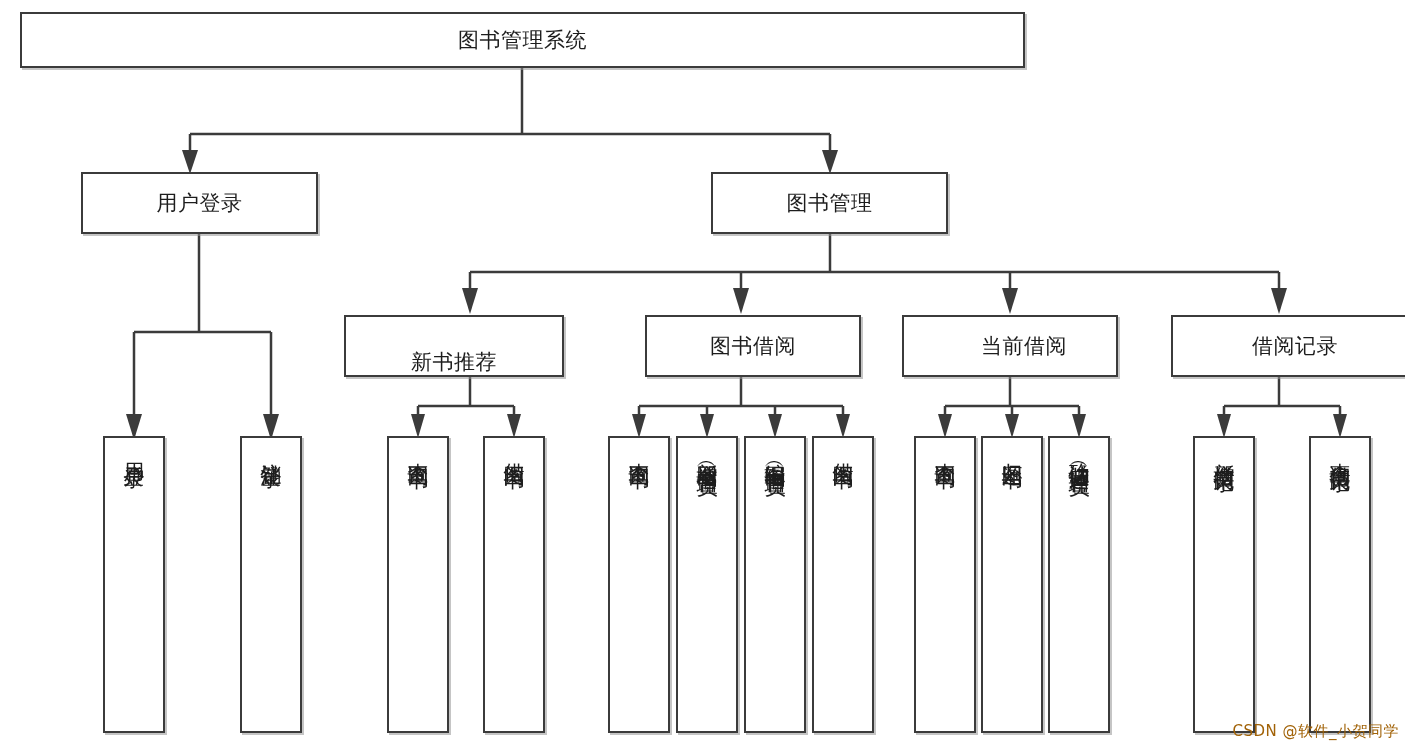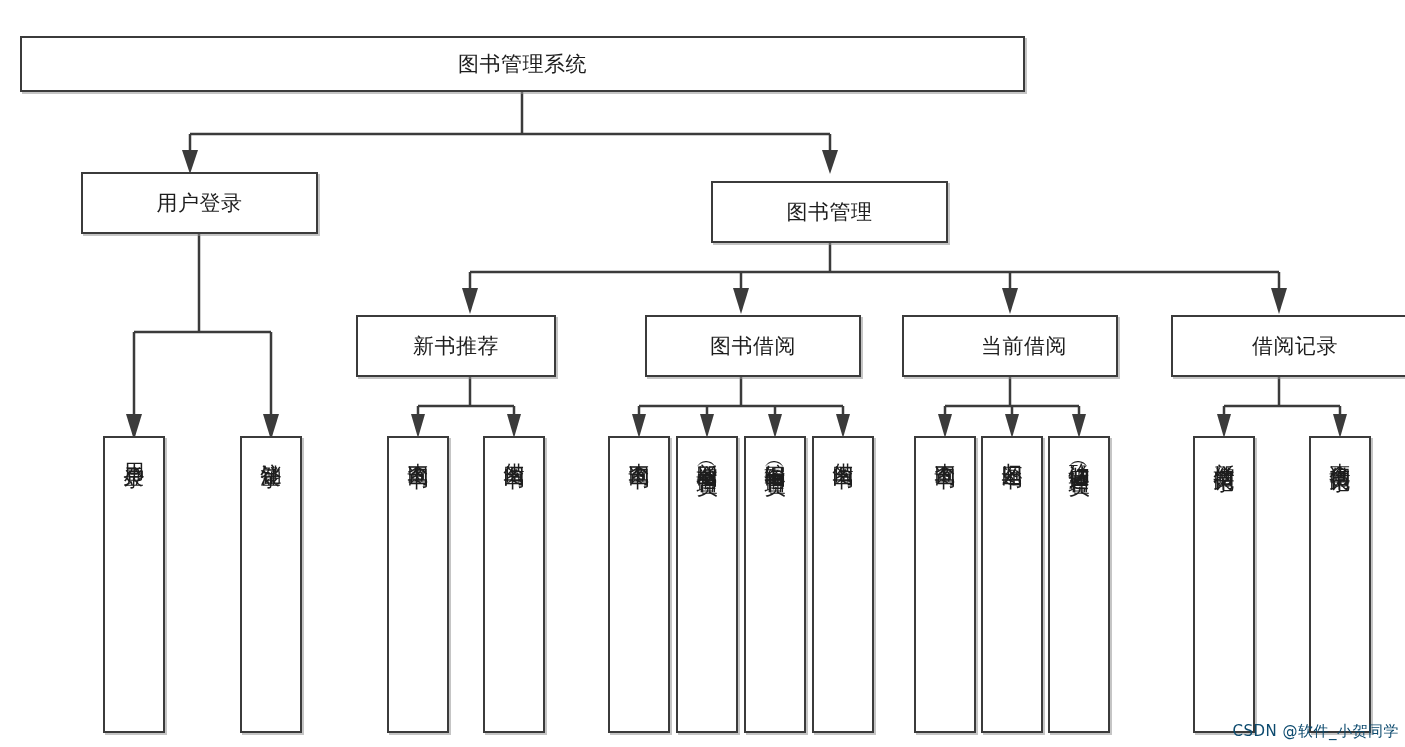--- a/index.html
+++ b/index.html
@@ -63,21 +63,21 @@
     font-size: 21px;
     line-height: 1.05;
     letter-spacing: 2px;
     white-space: nowrap;
   }
   .watermark {
     position: absolute;
     right: 6px;
     bottom: 6px;
     font-size: 15px;
-    color: #0c4a6e;
+    color: #a16207;
     letter-spacing: 0.5px;
     z-index: 5;
     white-space: nowrap;
     user-select: none;
   }
 </style>
 </head>
 <body>
 
 <div id="canvas">
@@ -153,32 +153,32 @@
 
       <path d="M 938 414 L 952 414 L 945 438 Z"></path>
       <path d="M 1005 414 L 1019 414 L 1012 438 Z"></path>
       <path d="M 1072 414 L 1086 414 L 1079 438 Z"></path>
 
       <path d="M 1217 414 L 1231 414 L 1224 438 Z"></path>
       <path d="M 1333 414 L 1347 414 L 1340 438 Z"></path>
     </g>
   </svg>
 
-  <div class="node root horiz" style="left:20px; top:12px; width:1005px; height:56px;margin-top:24px;">
+  <div class="node root horiz" style="left:20px; top:12px; width:1005px; height:56px;">
     <span class="label">图书管理系统</span>
   </div>
 
   <div class="node horiz" style="left:81px; top:172px; width:237px; height:62px;">
     <span class="label">用户登录</span>
   </div>
-  <div class="node horiz" style="left:711px; top:181px; width:237px; height:62px;">
+  <div class="node horiz" style="left:711px; top:172px; width:237px; height:62px;">
     <span class="label">图书管理</span>
   </div>
 
-  <div class="node horiz" style="left:356px; top:315px; width:200px; height:62px;">
+  <div class="node horiz" style="left:344px; top:315px; width:220px; height:62px;align-items:flex-end;">
     <span class="label">新书推荐</span>
   </div>
   <div class="node horiz" style="left:633px; top:315px; width:216px; height:62px;margin-left:12px;">
     <span class="label">图书借阅</span>
   </div>
   <div class="node horiz" style="left:902px; top:315px; width:216px; height:62px;padding-left:28px;">
     <span class="label">当前借阅</span>
   </div>
   <div class="node horiz" style="left:1171px; top:315px; width:248px; height:62px;">
     <span class="label">借阅记录</span>

